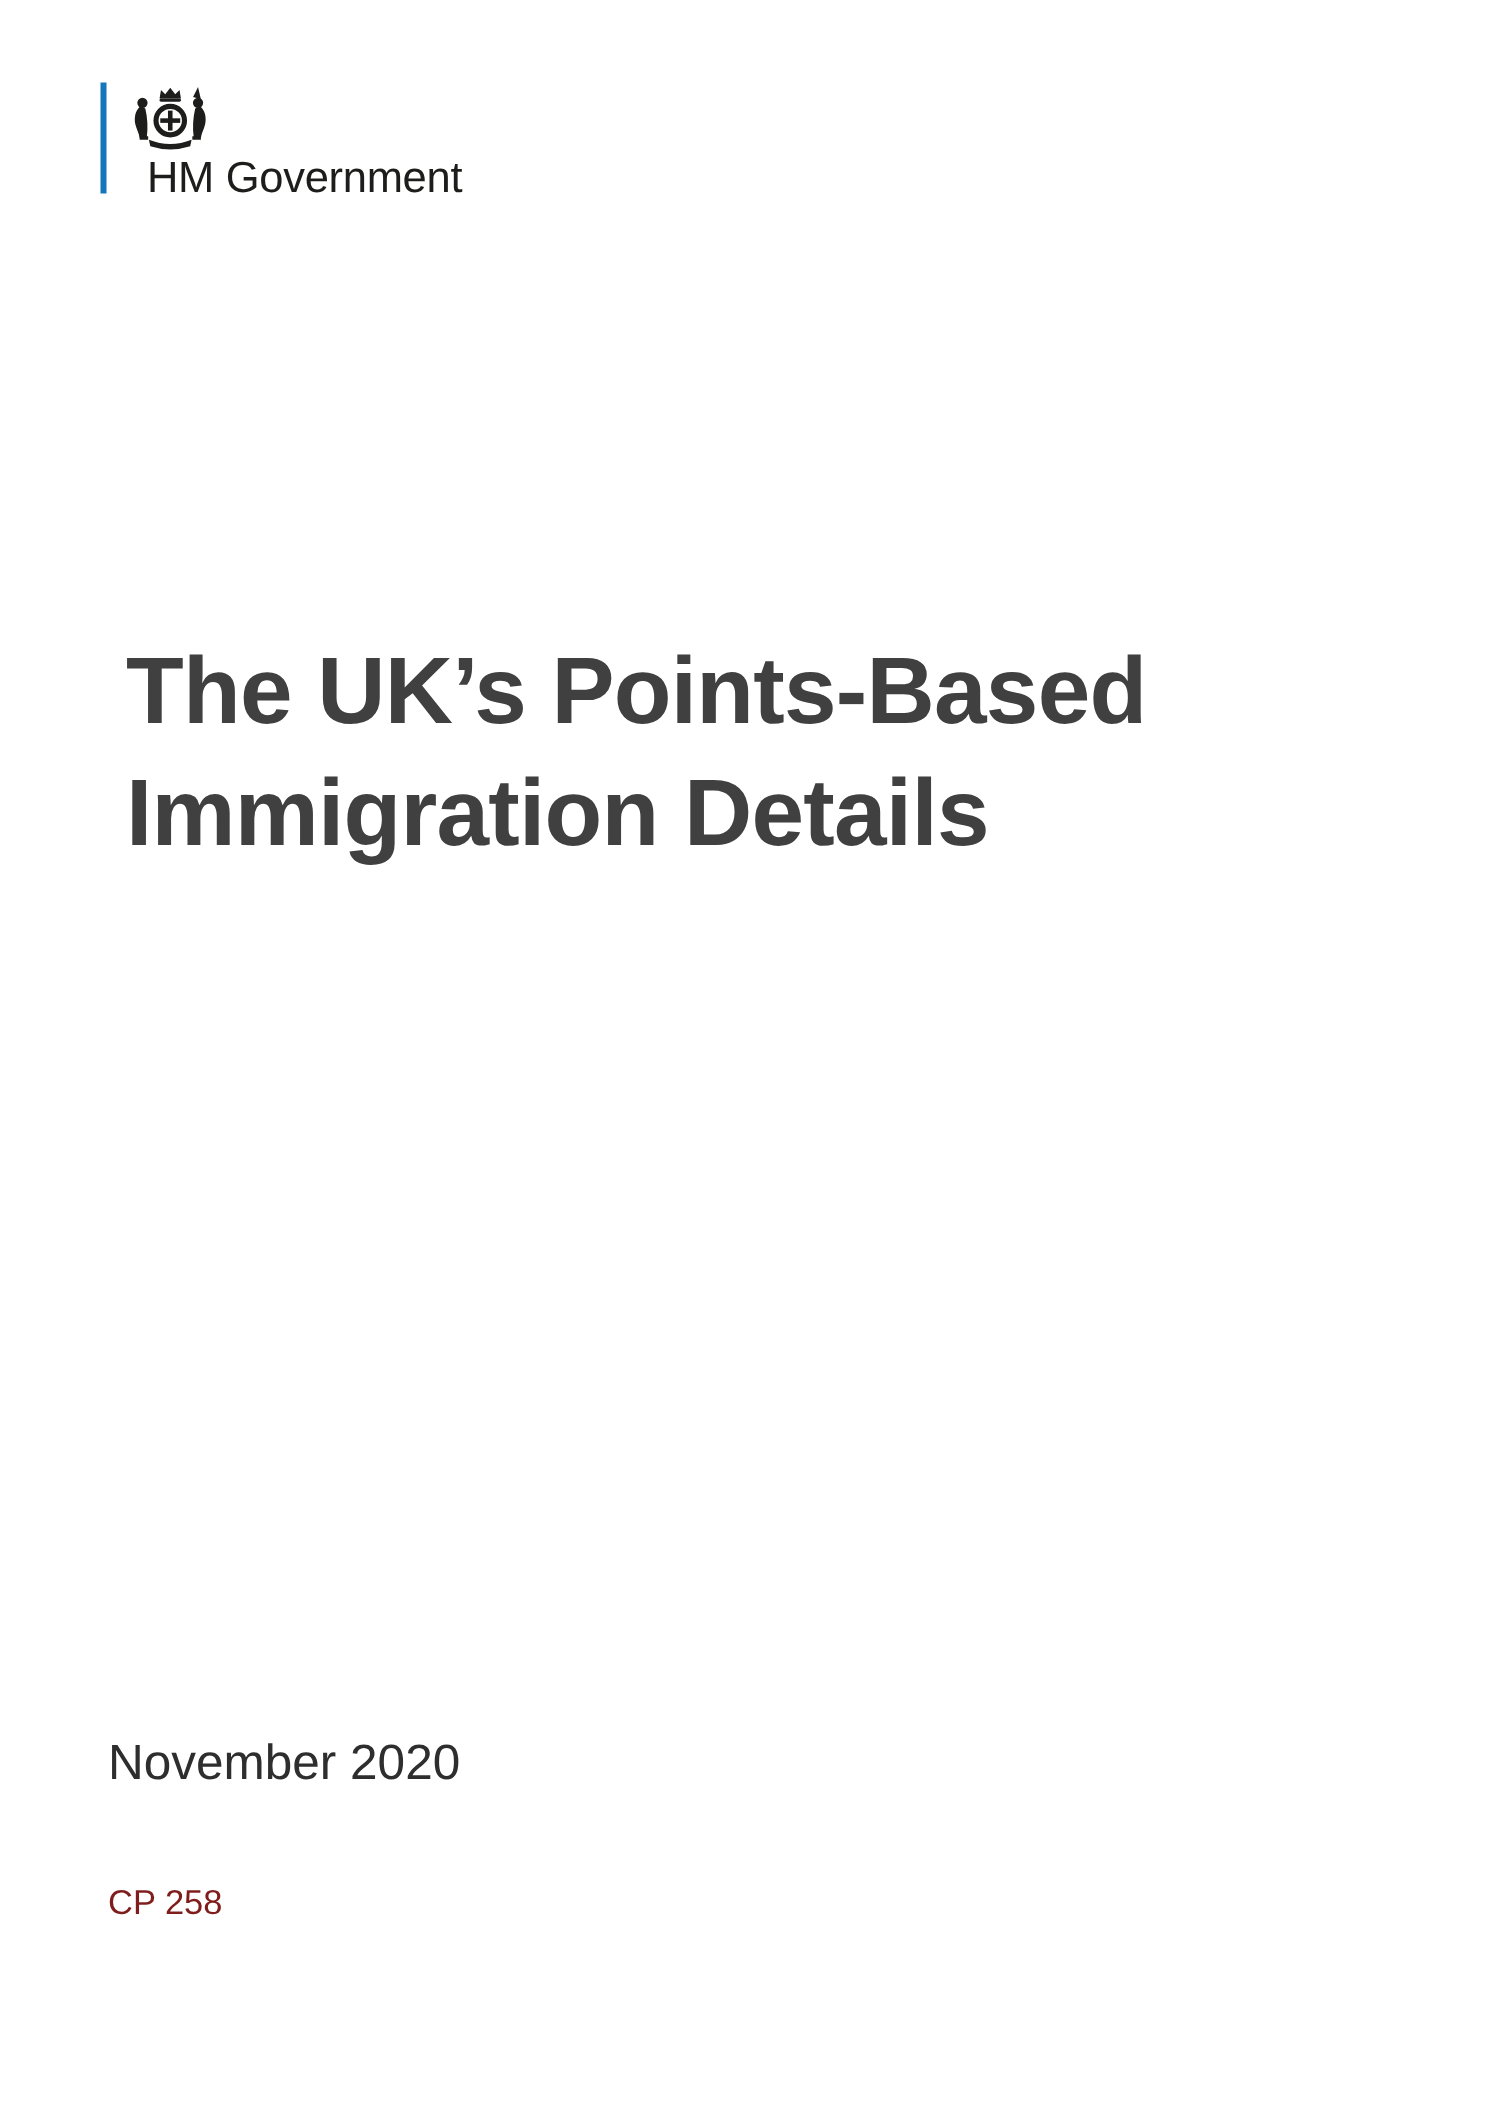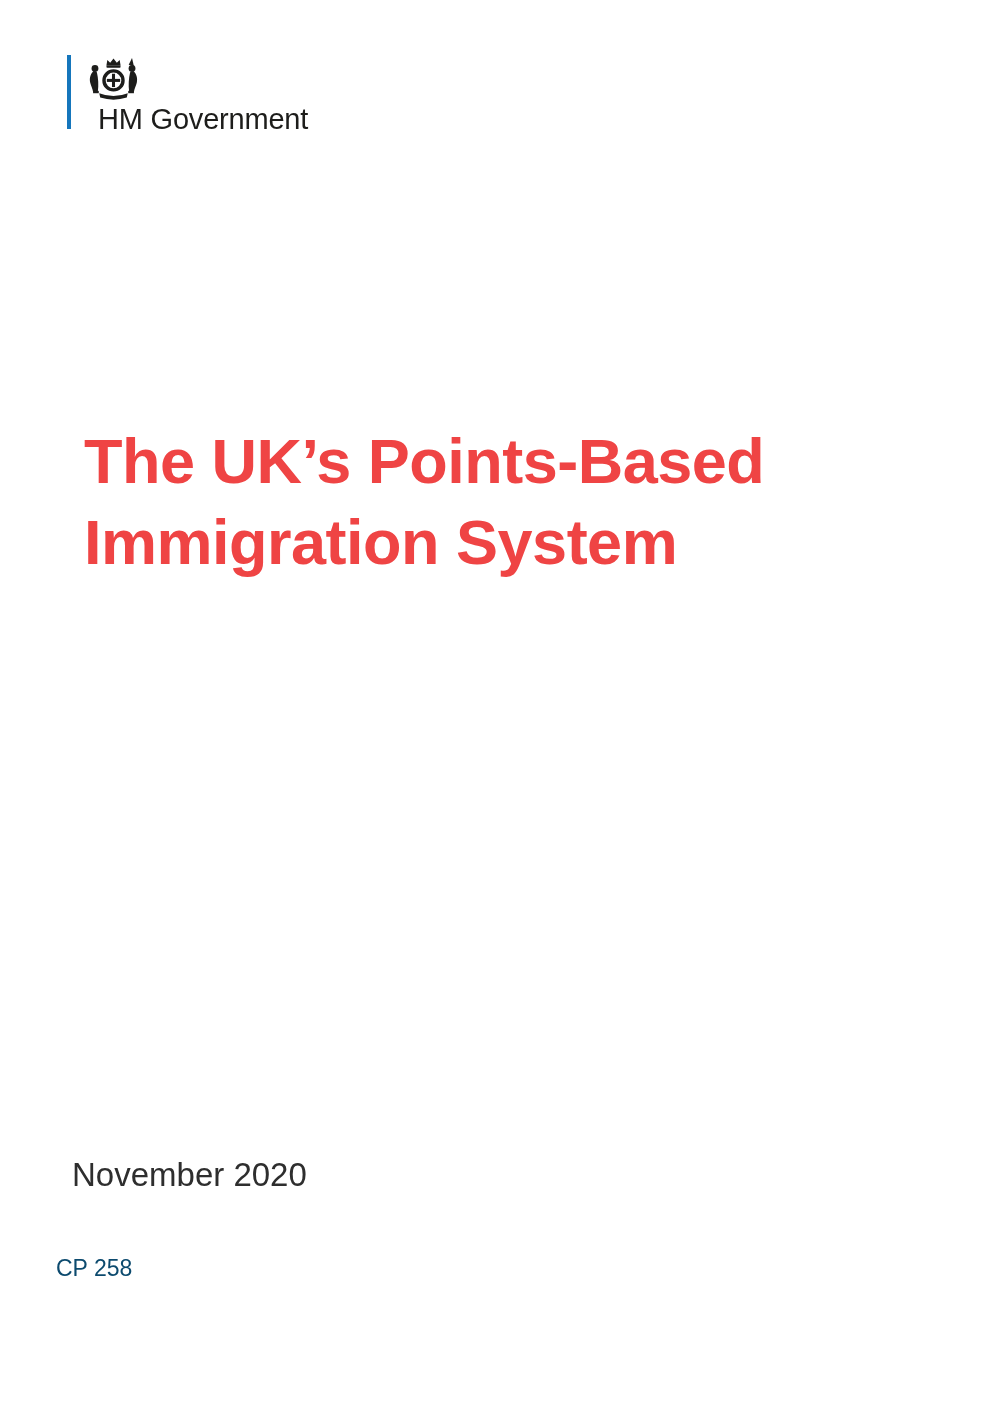--- a/index.html
+++ b/index.html
@@ -53,46 +53,46 @@
 
   
   .title {
     position: absolute;
     left: 84px;
     top: 421px;
     width: 870px;
     font-size: 63px;
     line-height: 81px;
     font-weight: bold;
-    color: #ef4444;
+    color: #404040;
     letter-spacing: -0.5px;
   }
   .t-line { display: block; white-space: nowrap; }
   .subtitle {
     font-weight: normal;
     margin-top: 4px;
     letter-spacing: 0;
   }
 
   
   .pub-date {
     position: absolute;
     left: 72px;
     top: 1156px;
     font-size: 33px;
     line-height: 38px;
     color: #2e2e2e;
   }
   .cp-ref {
     position: absolute;
-    left: 56px;
+    left: 72px;
     top: 1255px;
     font-size: 23px;
     line-height: 27px;
-    color: #0c4a6e;
+    color: #7f1d1d;
   }
 </style>
 </head>
 <body>
 
 <div class="page">
 
   <header class="logo">
     <div class="logo-bar"></div>
     <svg class="crest" viewBox="0 0 60 48" fill="#1d1d1b" aria-hidden="true">
@@ -113,20 +113,20 @@
       <path d="M51,16 C54.5,19 55.5,24 54.5,28.5 C53.7,32 52,34.5 51.5,38 L46.5,38 C45.5,31 46,24 47.5,17.5 Z"></path>
       <path d="M45.5,37 h6 v2.5 h-6 z"></path>
 
       <path d="M15,39.5 Q30,45.5 45,39.5 L44,44 Q30,48.5 16,44 Z"></path>
     </svg>
     <div class="logo-text">HM Government</div>
   </header>
 
   <h1 class="title">
     <span class="t-line">The UK’s Points-Based</span>
-    <span class="t-line">Immigration System</span>
+    <span class="t-line">Immigration Details</span>
   </h1>
 
   <div class="pub-date">November 2020</div>
 
   <div class="cp-ref">CP 258</div>
 
 </div>
 
 </body></html>

